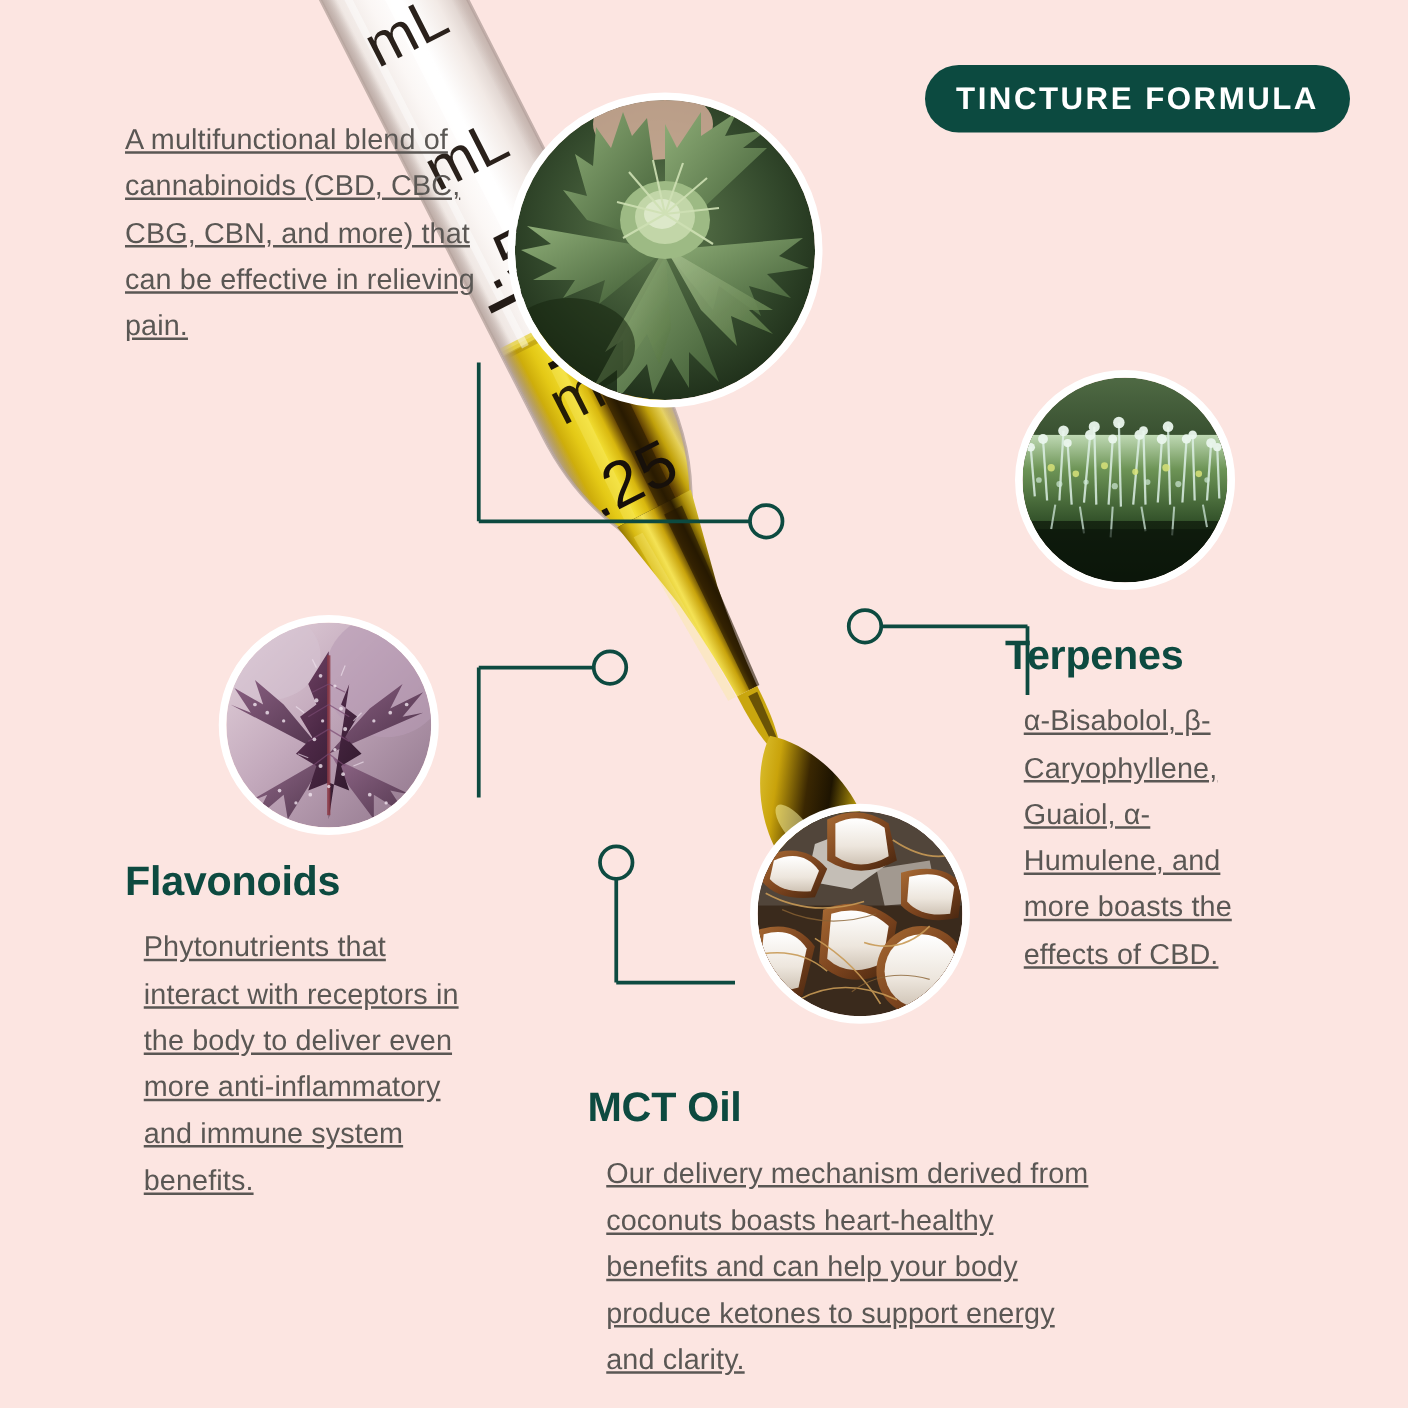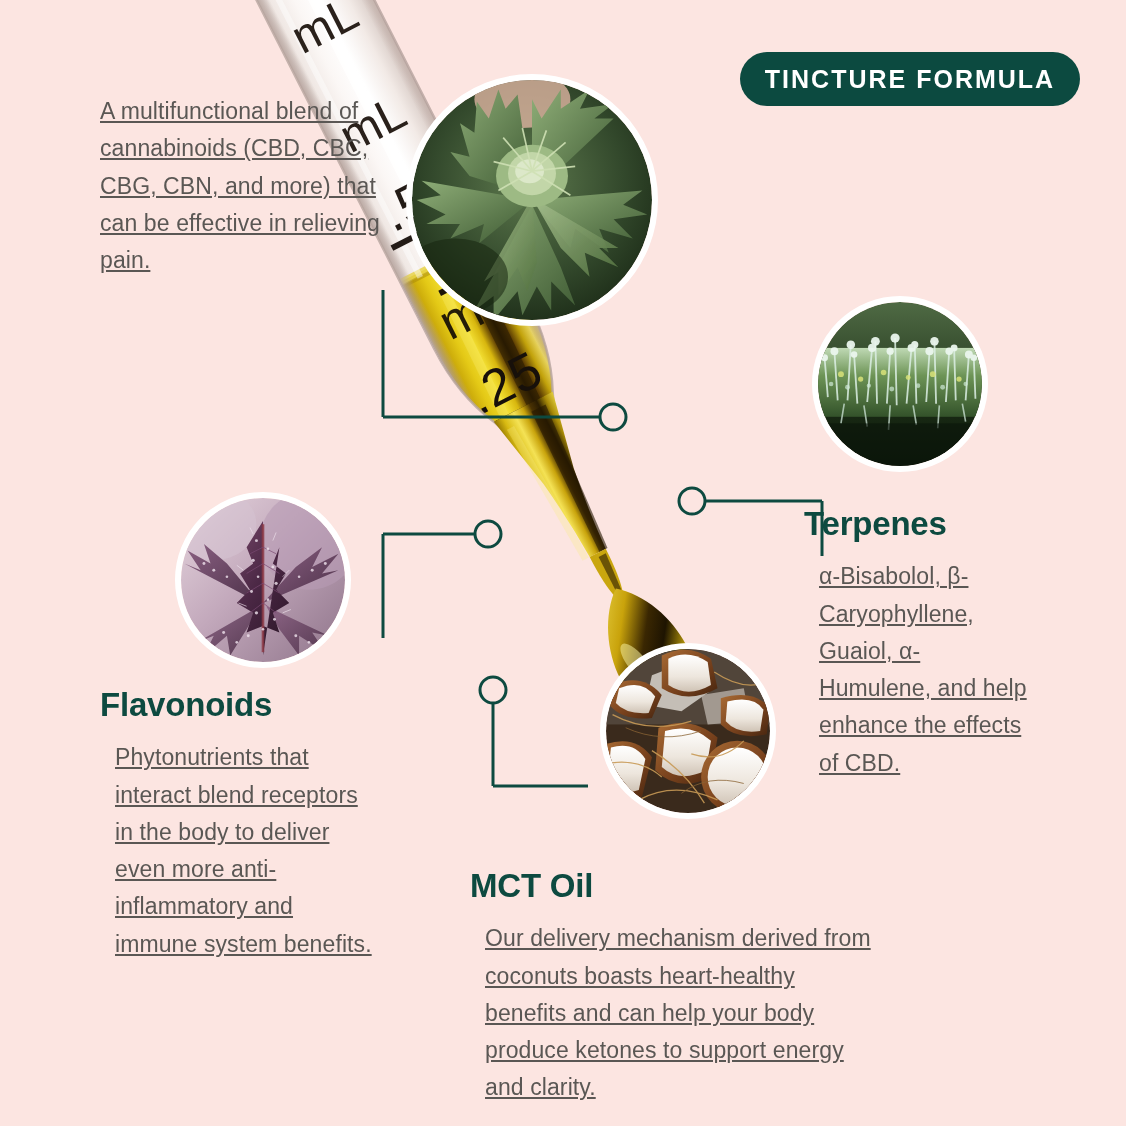--- a/index.html
+++ b/index.html
@@ -481,26 +481,26 @@
   <div class="badge" style="left:740px;top:52px;width:340px;height:54px;text-align:center;">
     <span>TINCTURE FORMULA</span>
   </div>
 
   <div class="block" style="left:85px;top:78px;width:330px;">
     <p class="body">A multifunctional blend of cannabinoids (CBD, CBC, CBG, CBN,  and more) that can be effective in relieving pain.</p>
   </div>
 
   <div class="block" style="left:804px;top:505px;width:240px;">
     <h2 class="head">Terpenes</h2>
-    <p class="body">α-Bisabolol, β-Caryophyllene, Guaiol, α-Humulene, and help enhance the effects of CBD.</p>
+    <p class="body">α-Bisabolol, β-Caryophyllene, Guaiol, α-Humulene, and more boasts the effects of CBD.</p>
   </div>
 
   <div class="block" style="left:100px;top:686px;width:290px;">
     <h2 class="head">Flavonoids</h2>
-    <p class="body">Phytonutrients that interact blend receptors in the body to deliver even more anti-inflammatory and immune system benefits.</p>
+    <p class="body">Phytonutrients that interact with receptors in the body to deliver even more anti-inflammatory and immune system benefits.</p>
   </div>
 
   <div class="block" style="left:470px;top:867px;width:420px;">
     <h2 class="head">MCT Oil</h2>
     <p class="body">Our delivery mechanism derived from coconuts boasts heart-healthy benefits and can help your body produce ketones to support energy and clarity.</p>
   </div>
 
 </div>
 
 </body></html>

